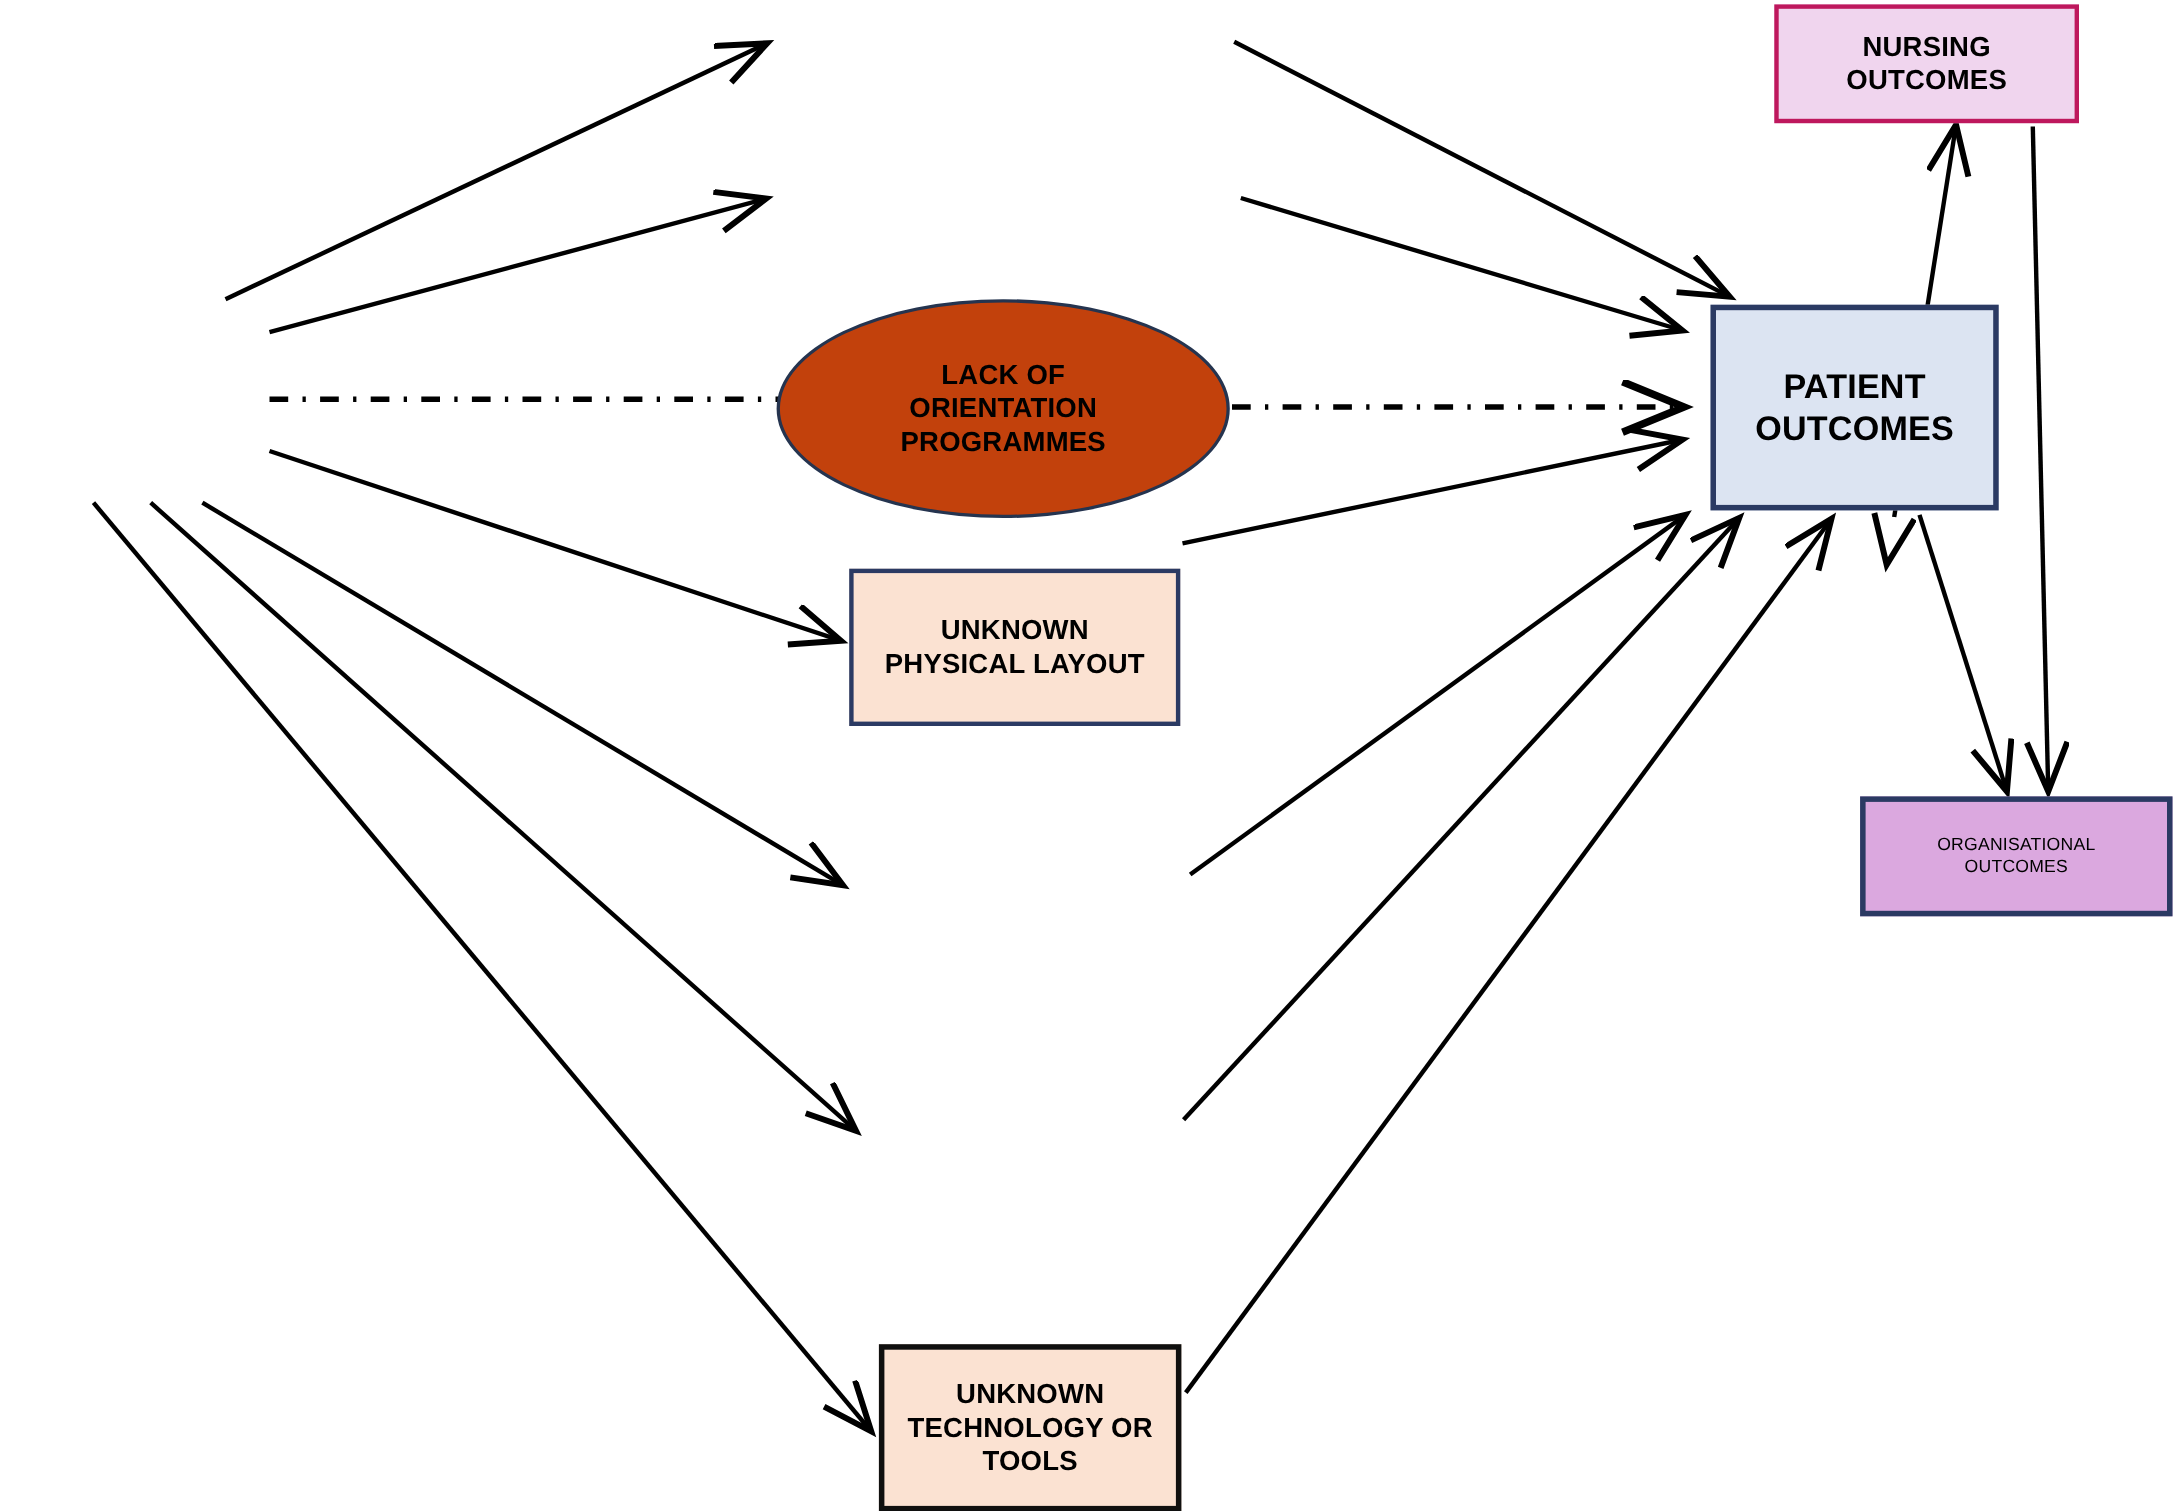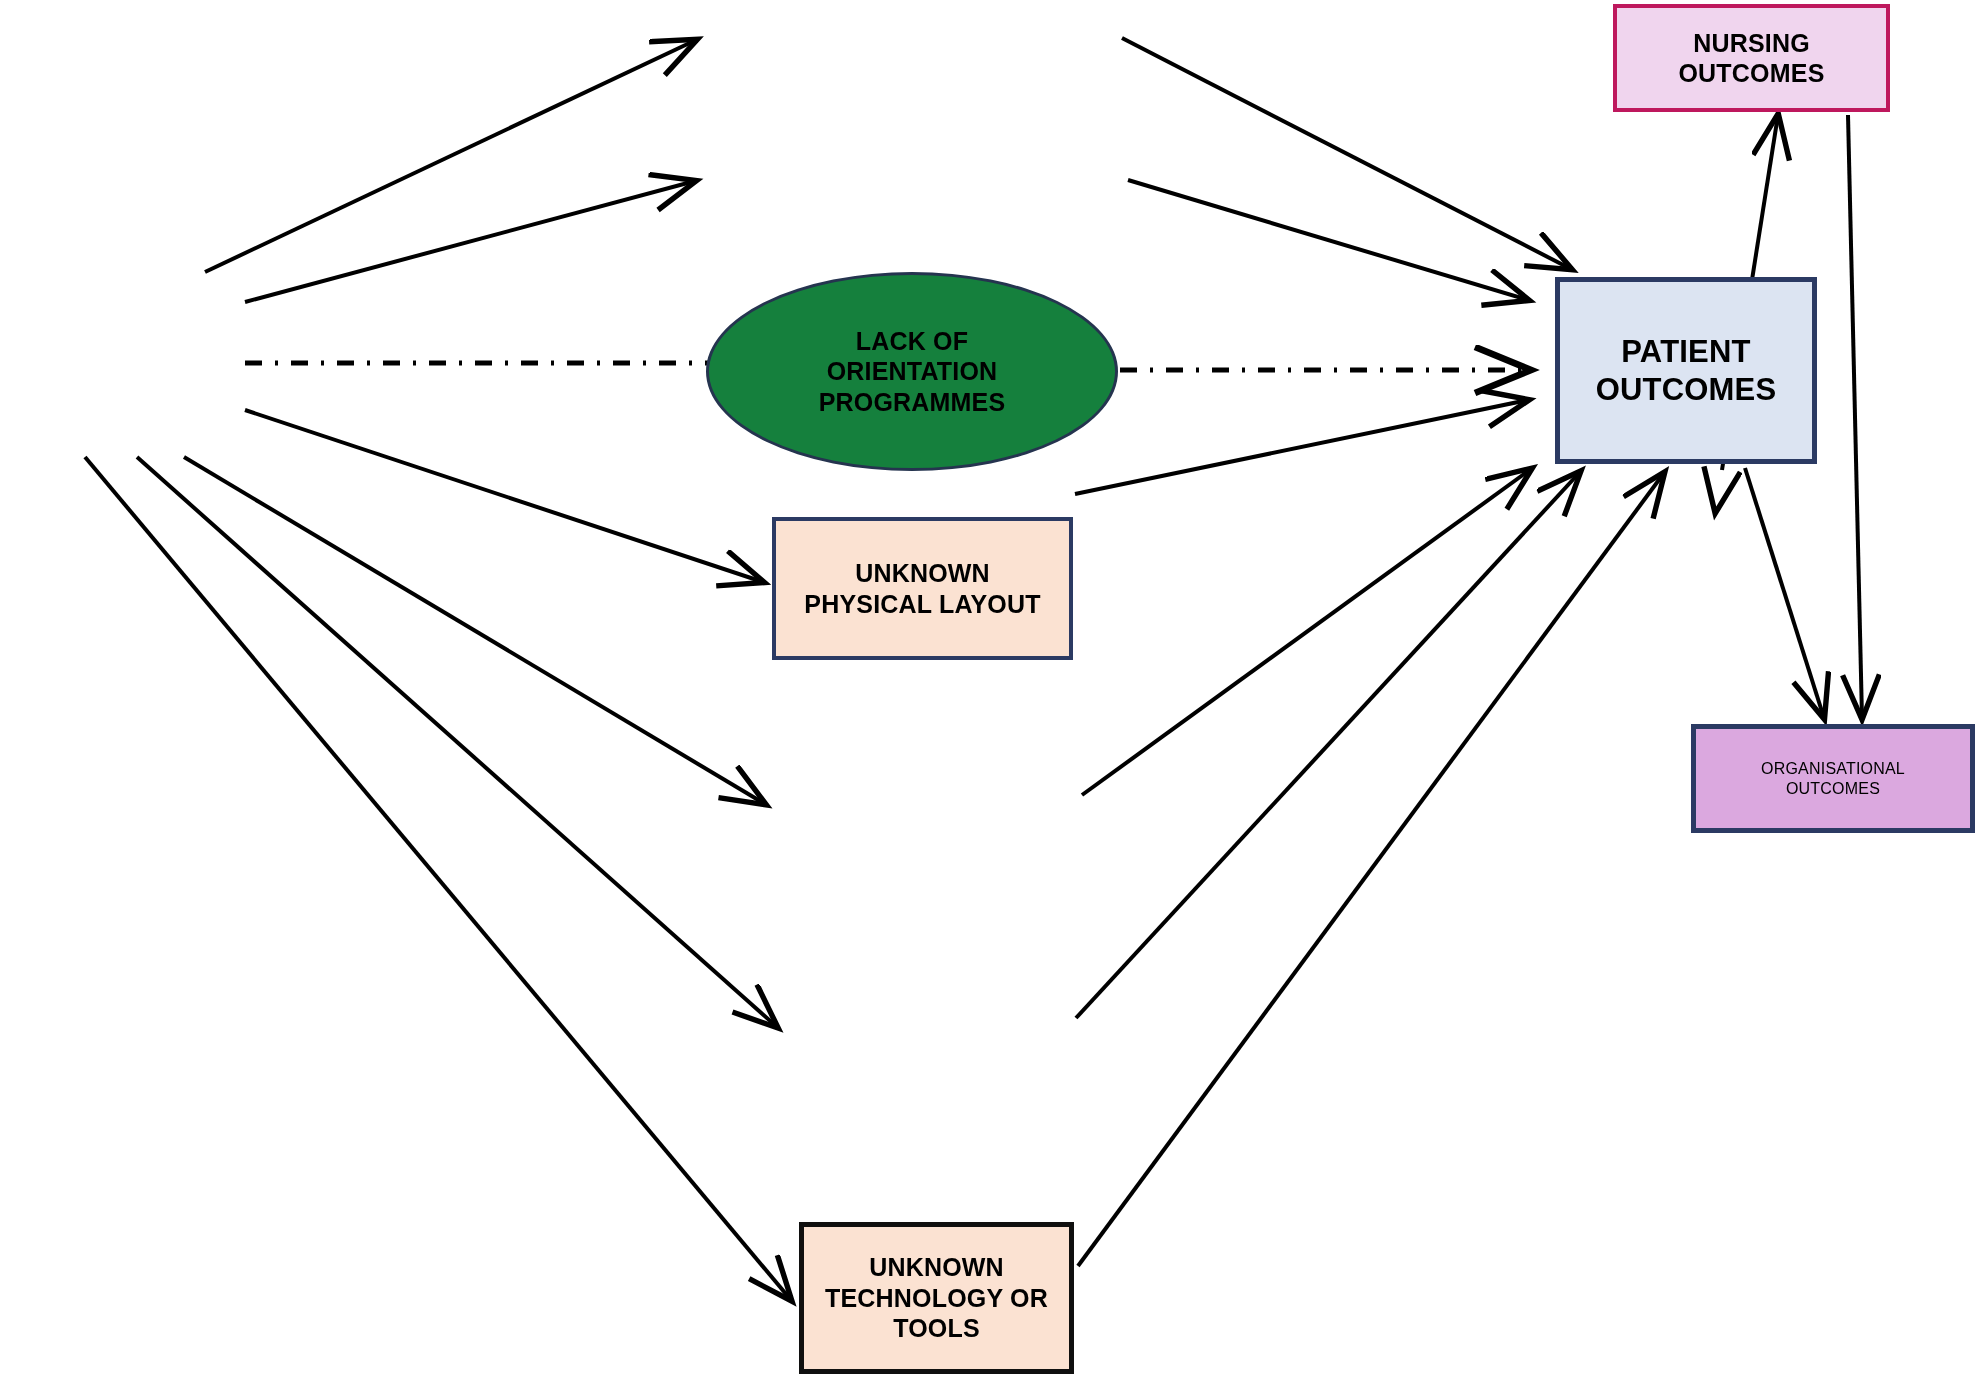--- a/index.html
+++ b/index.html
@@ -8,21 +8,21 @@
   svg#edges{position:absolute;left:0;top:0;width:1975px;height:1374px;}
   .node{position:absolute;box-sizing:border-box;display:flex;align-items:center;justify-content:center;text-align:center;}
   .node .node-label{display:block;line-height:1.22;letter-spacing:.2px;}
   .box{border-style:solid;}
   .n-floating{background:#fbe08a;border:4px solid #2b3a63;}
   .n-floating .node-label{font-weight:bold;font-size:31px;color:#000;}
   .n-cause{background:#fbe2d2;border:4px solid #2b3a63;}
   .n-cause .node-label{font-weight:bold;font-size:25px;color:#000;}
   .n-cause-dark{background:#fbe2d2;border:5px solid #10100f;}
   .n-cause-dark .node-label{font-weight:bold;font-size:25px;color:#000;}
-  .n-ellipse{background:#15803d;border:3px solid #25344f;border-radius:50%;}
+  .n-ellipse{background:#c2410c;border:3px solid #25344f;border-radius:50%;}
   .n-ellipse .node-label{font-weight:bold;font-size:25px;color:#000;}
   .n-patient{background:#dce4f2;border:5px solid #2b3a63;}
   .n-patient .node-label{font-weight:bold;font-size:31px;color:#000;}
   .n-nursing{background:#f0d5ee;border:4px solid #be185d;}
   .n-nursing .node-label{font-weight:bold;font-size:25px;color:#000;}
   .n-org{background:#dba8df;border:5px solid #2b3a63;}
   .n-org .node-label{font-weight:normal;font-size:16px;color:#000;}
 </style>
 </head>
 <body>

